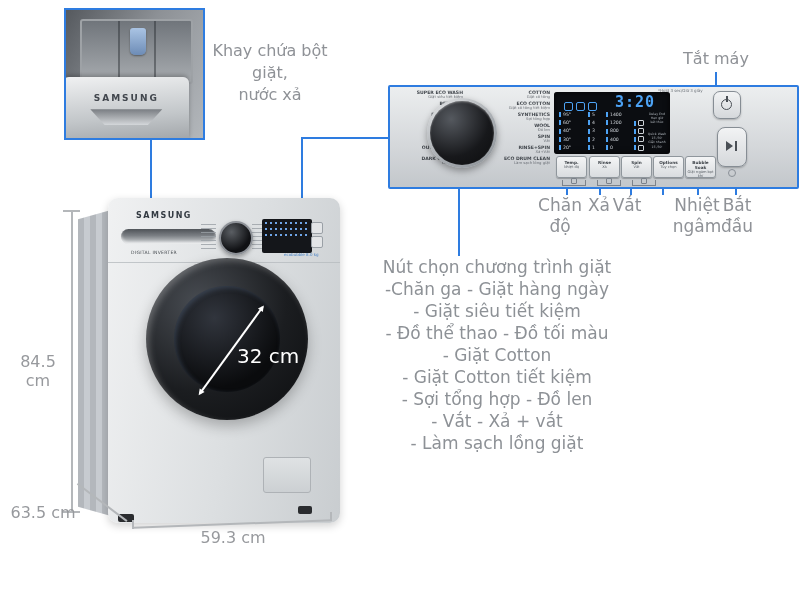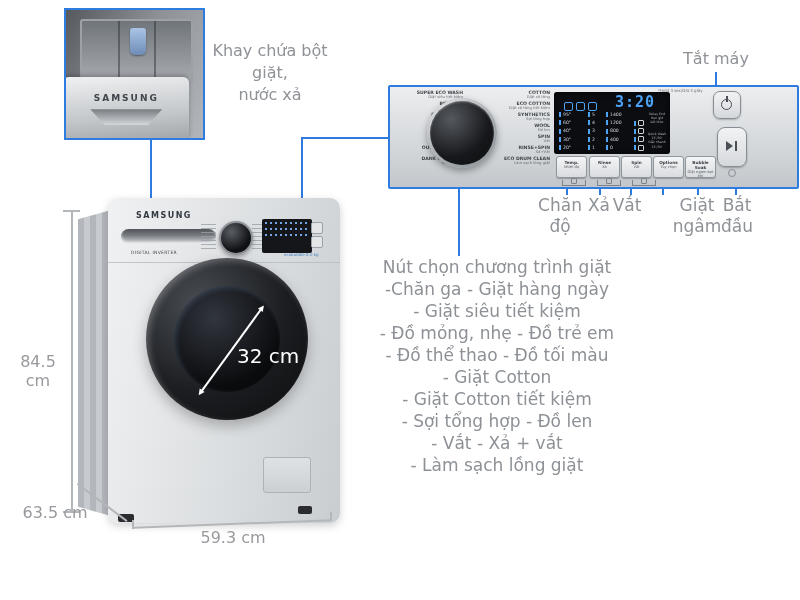--- a/index.html
+++ b/index.html
@@ -304,33 +304,32 @@
     <span style="display:block;">Chăn</span>
     <span style="display:block;">độ</span>
   </div>
   <div class="btn-label" style="left:584px;top:195px;width:30px;">
     <span style="display:block;">Xả</span>
   </div>
   <div class="btn-label" style="left:610px;top:195px;width:34px;">
     <span style="display:block;">Vắt</span>
   </div>
   <div class="btn-label" style="left:672px;top:195px;width:50px;">
-    <span style="display:block;">Giặt</span>
+    <span style="display:block;">Nhiệt</span>
     <span style="display:block;">ngâm</span>
   </div>
   <div class="btn-label" style="left:713px;top:195px;width:48px;">
     <span style="display:block;">Bắt</span>
     <span style="display:block;">đầu</span>
   </div>
 
   <div class="prog-callout">
     <div>Nút chọn chương trình giặt</div>
     <div>-Chăn ga - Giặt hàng ngày</div>
     <div>- Giặt siêu tiết kiệm</div>
-    <div>- Đồ mỏng, nhẹ - Đồ trẻ em</div>
     <div>- Đồ thể thao - Đồ tối màu</div>
     <div>- Giặt Cotton</div>
     <div>- Giặt Cotton tiết kiệm</div>
     <div>- Sợi tổng hợp - Đồ len</div>
     <div>- Vắt - Xả + vắt</div>
     <div>- Làm sạch lồng giặt</div>
   </div>
 
   <div class="m-side"></div>
   <div class="m-front"></div>
@@ -356,20 +355,20 @@
   <div class="m-svc"></div>
   <div class="m-foot" style="left:118px;top:514px;width:16px;height:8px;"></div>
   <div class="m-foot" style="left:298px;top:506px;width:14px;height:8px;"></div>
 
   <div class="dim-line" style="left:71px;top:212px;width:2px;height:300px;"></div>
   <div class="dim-line" style="left:63px;top:210px;width:17px;height:2px;"></div>
   <div class="dim-line" style="left:63px;top:511px;width:17px;height:2px;"></div>
   <div class="dim-label" style="left:8px;top:352px;width:60px;">84.5 cm</div>
 
   <div class="dim-line" style="left:78px;top:483px;width:62px;height:2px;transform:rotate(37deg);transform-origin:0 0;"></div>
-  <div class="dim-label" style="left:16px;top:503px;width:78px;text-align:center;">63.5 cm</div>
+  <div class="dim-label" style="left:4px;top:503px;width:78px;text-align:center;">63.5 cm</div>
 
   <div class="dim-line" style="left:133px;top:523px;width:199px;height:2px;transform:rotate(-2.2deg);"></div>
   <div class="dim-line" style="left:132px;top:520px;width:2px;height:9px;"></div>
   <div class="dim-line" style="left:330px;top:512px;width:2px;height:9px;"></div>
   <div class="dim-label" style="left:178px;top:528px;width:110px;">59.3 cm</div>
 
 </div>
 
 </body></html>

